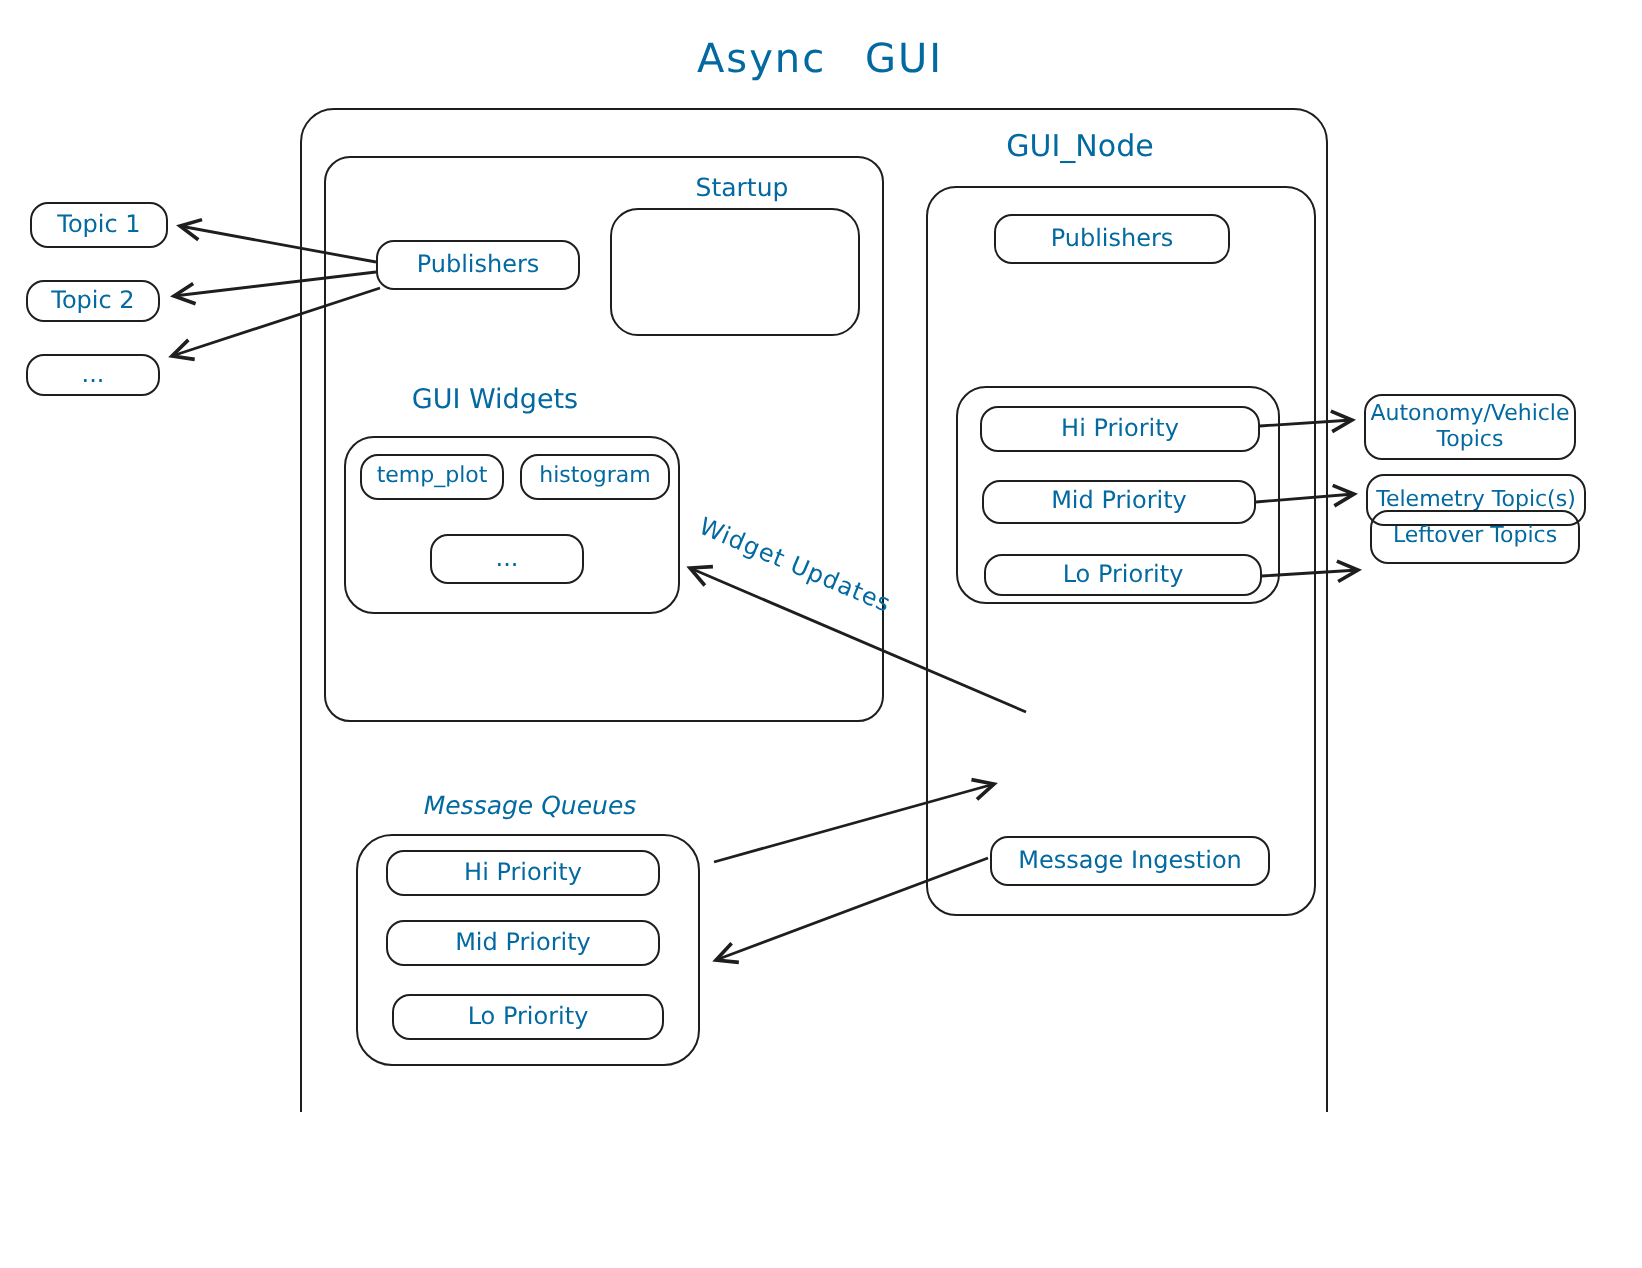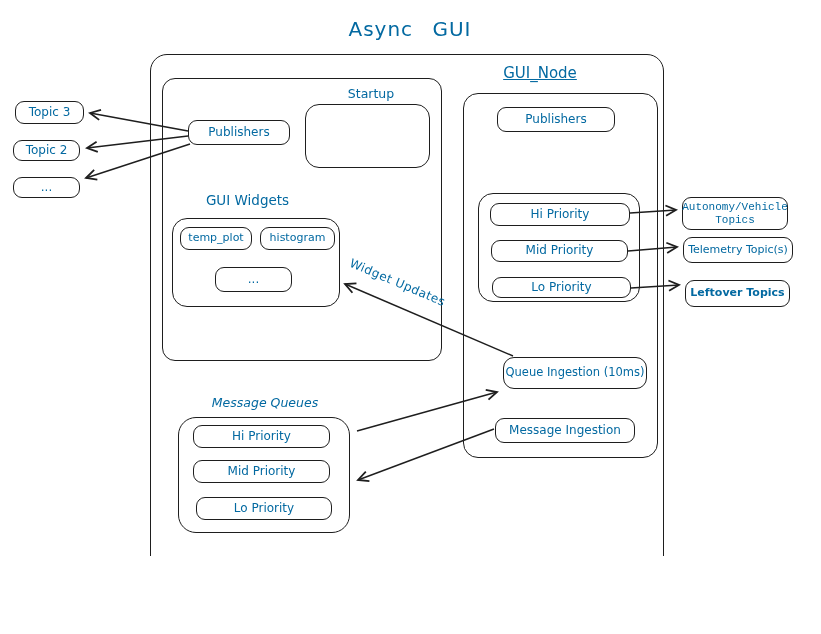--- a/index.html
+++ b/index.html
@@ -39,52 +39,51 @@
 <body>
 
 <div class="canvas">
 
   <div class="title">Async GUI</div>
 
   <div class="box outer" style="left:150px;top:54px;width:514px;height:536px;"></div>
 
   <div class="box" style="left:162px;top:78px;width:280px;height:283px;border-radius:13px;"></div>
 
-  <div class="box" style="left:15px;top:101px;width:69px;height:23px;">Topic 3</div>
+  <div class="box" style="left:15px;top:101px;width:69px;height:23px;">Topic 1</div>
   <div class="box" style="left:13px;top:140px;width:67px;height:21px;">Topic 2</div>
   <div class="box" style="left:13px;top:177px;width:67px;height:21px;">...</div>
 
   <div class="box" style="left:188px;top:120px;width:102px;height:25px;">Publishers</div>
 
   <div class="lbl center" style="left:331px;top:86px;width:80px;font-size:12.5px;">Startup</div>
   <div class="box" style="left:305px;top:104px;width:125px;height:64px;border-radius:14px;"></div>
 
   <div class="lbl center" style="left:200px;top:192px;width:95px;font-size:13.5px;">GUI Widgets</div>
   <div class="box group" style="left:172px;top:218px;width:168px;height:89px;"></div>
   <div class="box small" style="left:180px;top:227px;width:72px;height:23px;">temp_plot</div>
   <div class="box small" style="left:260px;top:227px;width:75px;height:23px;">histogram</div>
   <div class="box" style="left:215px;top:267px;width:77px;height:25px;">...</div>
 
   <div class="rot-label">Widget Updates</div>
 
-  <div class="lbl section-lbl center" style="left:495px;top:64px;width:90px;text-decoration:underline;">GUI_Node</div>
+  <div class="lbl section-lbl center" style="left:495px;top:64px;width:90px;">GUI_Node</div>
   <div class="box" style="left:463px;top:93px;width:195px;height:365px;border-radius:15px;"></div>
 
   <div class="box" style="left:497px;top:107px;width:118px;height:25px;">Publishers</div>
 
   <div class="box group" style="left:478px;top:193px;width:162px;height:109px;"></div>
   <div class="box" style="left:490px;top:203px;width:140px;height:23px;">Hi Priority</div>
   <div class="box" style="left:491px;top:240px;width:137px;height:22px;">Mid Priority</div>
   <div class="box" style="left:492px;top:277px;width:139px;height:21px;">Lo Priority</div>
 
-  <div class="box small" style="left:682px;top:197px;width:106px;height:33px;padding:0 3px;font-family:Liberation Mono, monospace;">Autonomy/Vehicle Topics</div>
+  <div class="box small" style="left:682px;top:197px;width:106px;height:33px;padding:0 3px;">Autonomy/Vehicle Topics</div>
   <div class="box small" style="left:683px;top:237px;width:110px;height:26px;">Telemetry Topic(s)</div>
-  <div class="box small" style="left:685px;top:280px;width:105px;height:27px;font-weight:bold;">Leftover Topics</div>
+  <div class="box small" style="left:685px;top:255px;width:105px;height:27px;">Leftover Topics</div>
 
-  <div class="box" style="left:503px;top:357px;width:144px;height:32px;border-radius:11px;font-size:11.5px;">Queue Ingestion (10ms)</div>
   <div class="box" style="left:495px;top:418px;width:140px;height:25px;">Message Ingestion</div>
 
   <div class="lbl center" style="left:210px;top:395px;width:110px;font-size:12.5px;font-style:italic;">Message Queues</div>
   <div class="box group" style="left:178px;top:417px;width:172px;height:116px;border-radius:18px;"></div>
   <div class="box" style="left:193px;top:425px;width:137px;height:23px;">Hi Priority</div>
   <div class="box" style="left:193px;top:460px;width:137px;height:23px;">Mid Priority</div>
   <div class="box" style="left:196px;top:497px;width:136px;height:23px;">Lo Priority</div>
 
   <svg class="arrows" width="821" height="634" viewBox="0 0 821 634">
     <defs>

